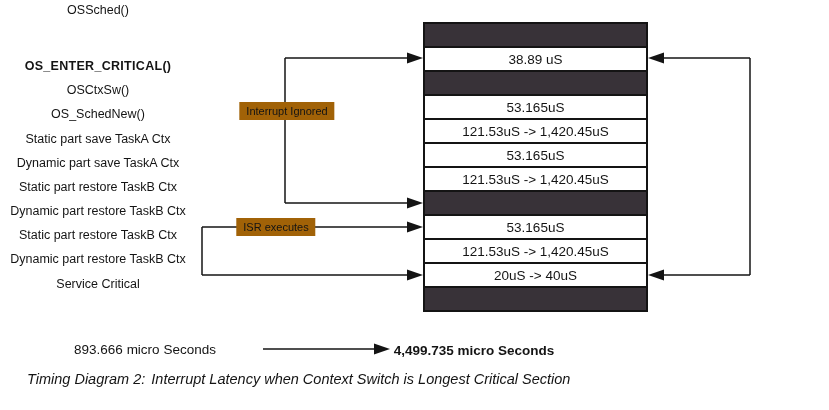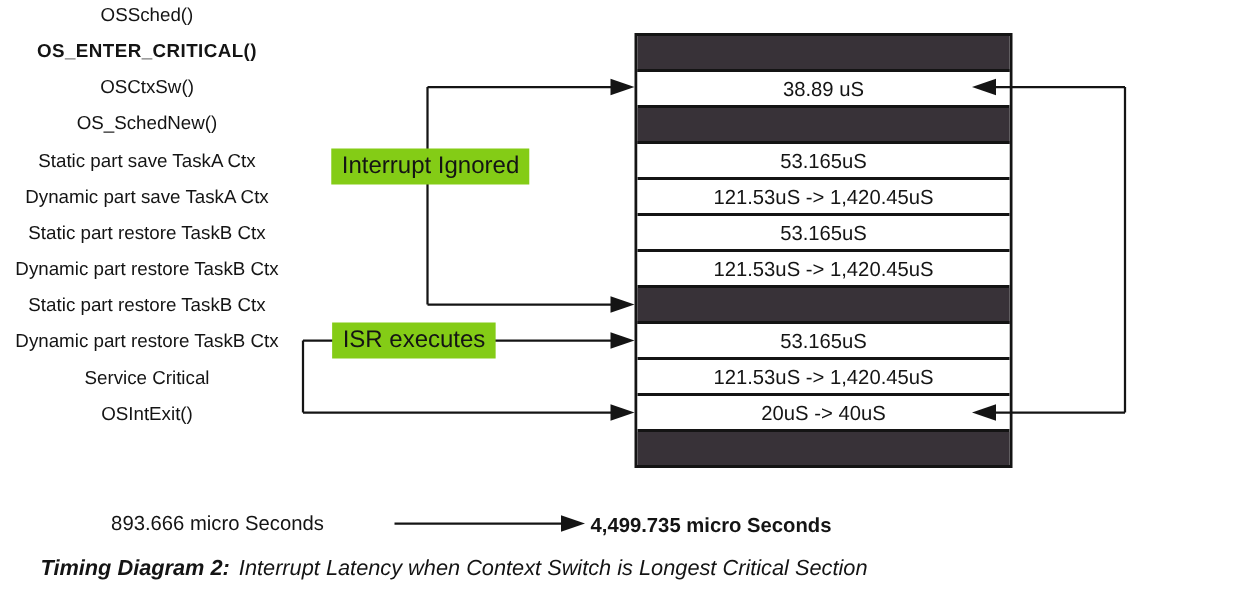--- a/index.html
+++ b/index.html
@@ -6,70 +6,69 @@
   .stage{
     position:relative;width:829px;height:410px;background:#ffffff;
     font-family:"Liberation Sans",sans-serif;color:#141414;overflow:hidden;
   }
   
   .labels{position:absolute;left:0;top:-2px;width:196px;z-index:1;}
   .label-row{
     height:24.17px;line-height:24.17px;text-align:center;
     font-size:12.5px;white-space:nowrap;
   }
-  .label-row.bold{font-weight:bold;letter-spacing:.3px;}
+  .label-row.bold{font-weight:bold;letter-spacing:.3px;margin-top:32px;}
   
   .timebox{
-    position:absolute;left:423px;top:22px;width:252px;height:290px;
+    position:absolute;left:423px;top:22px;width:225px;height:290px;
     border:2px solid #141414;box-sizing:border-box;
     display:flex;flex-direction:column;z-index:1;background:#fff;
   }
   .trow{
     flex:1;border-bottom:2px solid #141414;
     display:flex;align-items:center;justify-content:center;
     font-size:13.5px;white-space:nowrap;background:#ffffff;
   }
   .trow:last-child{border-bottom:none;}
   .trow.dark{background:#383238;}
   
   .overlay{position:absolute;left:0;top:0;z-index:2;pointer-events:none;}
   
   .ann{
-    position:absolute;z-index:3;background:#84cc16;
-    font-size:16px;white-space:nowrap;padding:3px 7px;
+    position:absolute;z-index:3;background:#a16207;
+    font-size:11px;white-space:nowrap;padding:3px 7px;
     transform:translate(-50%,-50%);
   }
   .tl-text{
     position:absolute;z-index:3;font-size:13.5px;white-space:nowrap;
     transform:translate(-50%,-50%);
   }
   .caption{
     position:absolute;left:27px;top:371px;z-index:3;
     font-size:14.5px;font-style:italic;white-space:nowrap;
   }
-  .caption .cap-title{font-weight:bold;margin-right:6px;}
+  .caption .cap-title{font-weight:normal;margin-right:6px;}
 </style>
 </head>
 <body>
 
 <div class="stage">
 
   <div class="labels">
     <div class="label-row">OSSched()</div>
     <div class="label-row bold">OS_ENTER_CRITICAL()</div>
     <div class="label-row">OSCtxSw()</div>
     <div class="label-row">OS_SchedNew()</div>
     <div class="label-row">Static part save TaskA Ctx</div>
     <div class="label-row">Dynamic part save TaskA Ctx</div>
     <div class="label-row">Static part restore TaskB Ctx</div>
     <div class="label-row">Dynamic part restore TaskB Ctx</div>
     <div class="label-row">Static part restore TaskB Ctx</div>
     <div class="label-row">Dynamic part restore TaskB Ctx</div>
     <div class="label-row">Service Critical</div>
-    <div class="label-row">OSIntExit()</div>
   </div>
 
   <div class="timebox">
     <div class="trow dark"></div>
     <div class="trow">38.89 uS</div>
     <div class="trow dark"></div>
     <div class="trow">53.165uS</div>
     <div class="trow">121.53uS -&gt; 1,420.45uS</div>
     <div class="trow">53.165uS</div>
     <div class="trow">121.53uS -&gt; 1,420.45uS</div>

